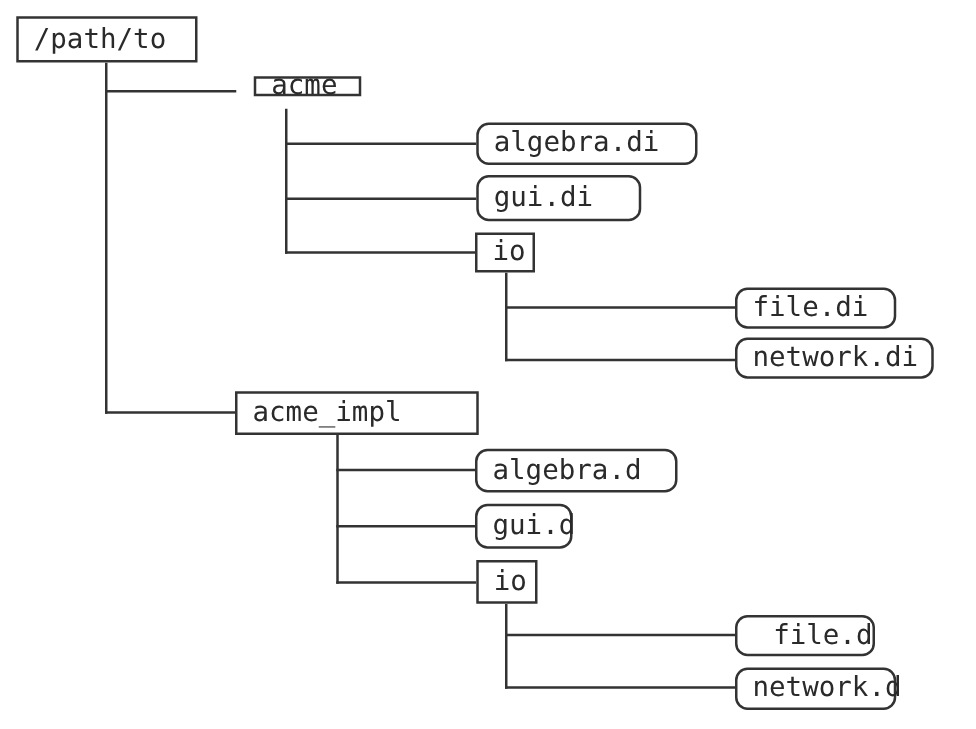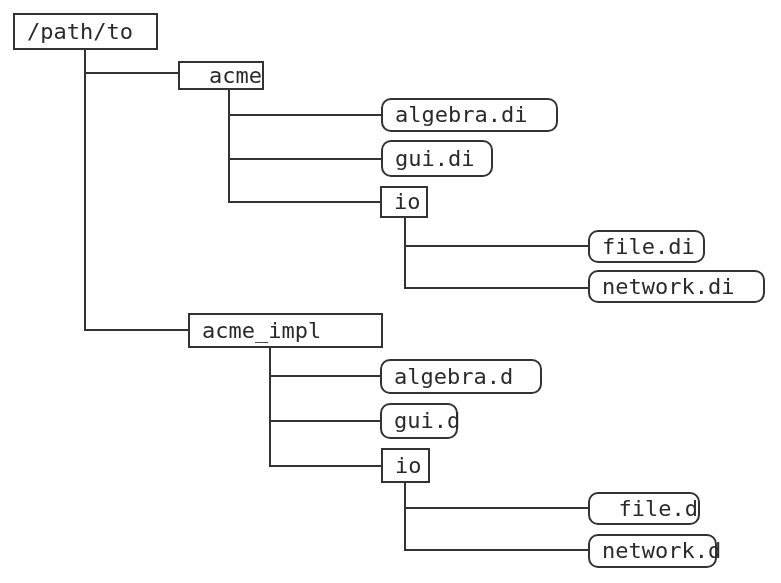--- a/index.html
+++ b/index.html
@@ -56,36 +56,36 @@
       <div class="edge" style="left: 269px; top: 420px; width: 111px; height: 2px;"></div>
       <div class="edge" style="left: 269px; top: 465px; width: 112px; height: 2px;"></div>
       <div class="edge" style="left: 404px; top: 483px; width: 2px; height: 68px;"></div>
       <div class="edge" style="left: 404px; top: 507px; width: 184px; height: 2px;"></div>
       <div class="edge" style="left: 404px; top: 549px; width: 184px; height: 2px;"></div>
     </div>
 
   <div class="node directory" style="left: 13px; top: 13px; width: 145px; height: 37px;">
       <span class="label">/path/to</span>
     </div>
-  <div class="node directory" style="left: 178px; top: 61px; width: 86px; height: 29px; justify-content: flex-end;">
+  <div class="node directory" style="left: 203px; top: 61px; width: 86px; height: 16px;">
       <span class="label">acme</span>
     </div>
   <div class="node file" style="left: 381px; top: 98px; width: 177px; height: 34px;">
       <span class="label">algebra.di</span>
     </div>
-  <div class="node file" style="left: 381px; top: 140px; width: 112px; height: 37px;">
+  <div class="node file" style="left: 381px; top: 140px; width: 132px; height: 37px;">
       <span class="label">gui.di</span>
     </div>
   <div class="node directory" style="left: 380px; top: 186px; width: 48px; height: 32px;">
       <span class="label">io</span>
     </div>
-  <div class="node file" style="left: 588px; top: 230px; width: 117px; height: 33px;">
+  <div class="node file" style="left: 588px; top: 230px; width: 129px; height: 33px;">
       <span class="label">file.di</span>
     </div>
-  <div class="node file" style="left: 588px; top: 270px; width: 177px; height: 33px;">
+  <div class="node file" style="left: 588px; top: 270px; width: 159px; height: 33px;">
       <span class="label">network.di</span>
     </div>
   <div class="node directory" style="left: 188px; top: 313px; width: 195px; height: 35px;">
       <span class="label">acme_impl</span>
     </div>
   <div class="node file" style="left: 380px; top: 359px; width: 162px; height: 35px;">
       <span class="label">algebra.d</span>
     </div>
   <div class="node file" style="left: 380px; top: 403px; width: 78px; height: 36px;">
       <span class="label">gui.d</span>

